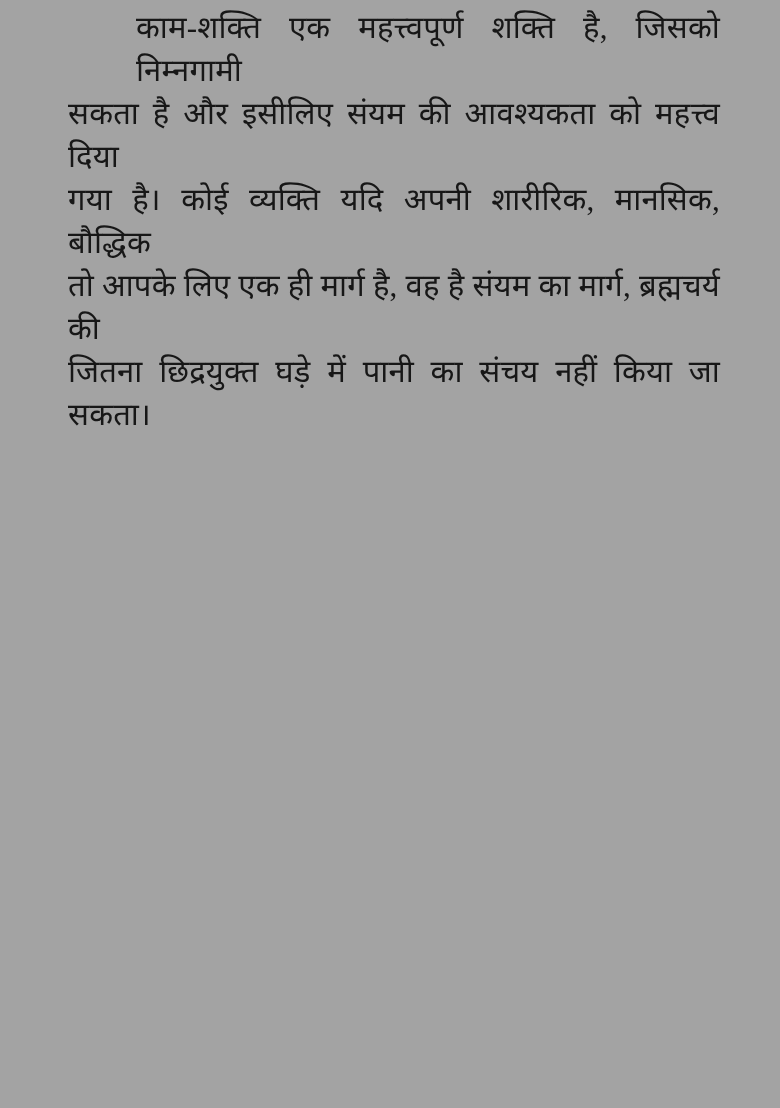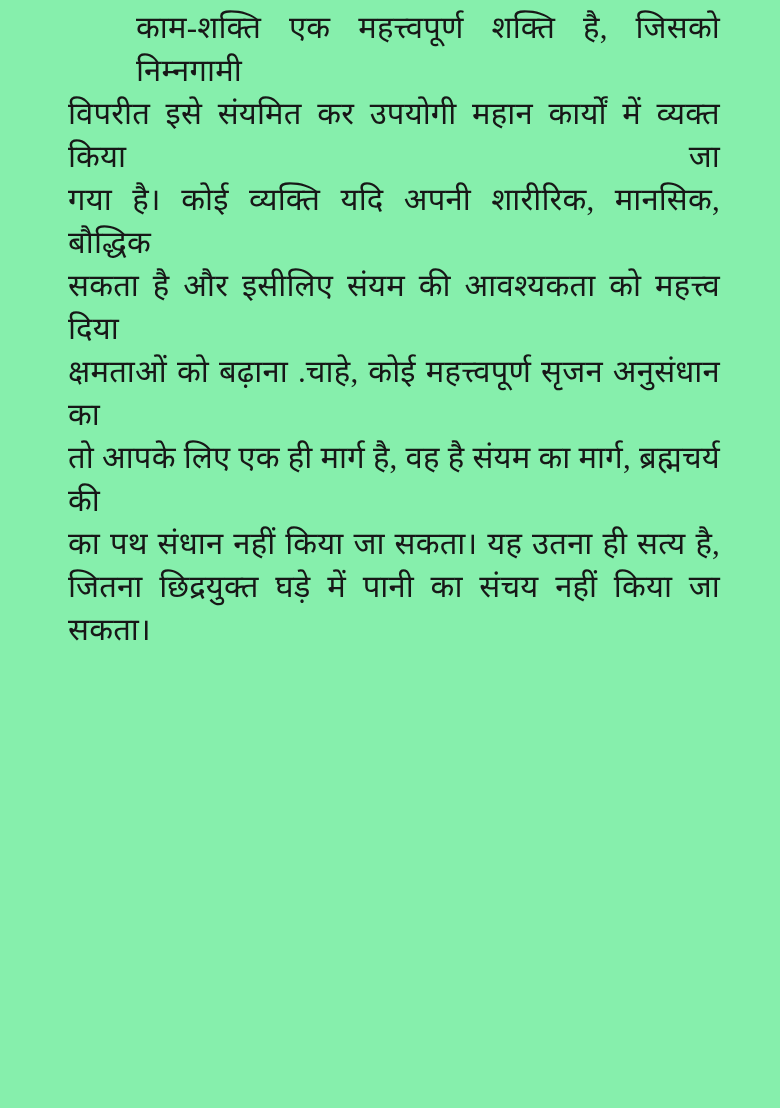--- a/index.html
+++ b/index.html
@@ -13,21 +13,21 @@
     background: #fdfdfb;
     overflow: hidden;
   }
   .page {
     box-sizing: border-box;
     width: 780px;
     height: 1108px;
     padding: 6px 60px 0 68px;
     font-family: "Liberation Serif", "DejaVu Serif", serif;
     color: #171717;
-    background: #86efac;
+    background: #a3a3a3;
   }
   .para {
     margin: 0;
   }
   .line {
     font-size: 31px;
     line-height: 43px;
     white-space: normal;
     letter-spacing: 0.2px;
   }
@@ -39,25 +39,22 @@
     padding-left: 68px;
   }
 </style>
 </head>
 <body>
 
 <div class="page">
   <main class="text-block" id="content">
       <div class="para">
         <div class="line indent just">काम-शक्ति एक महत्त्वपूर्ण शक्ति है, जिसको निम्नगामी</div>
-        <div class="line just">विपरीत इसे संयमित कर उपयोगी महान कार्यों में व्यक्त किया जा</div>
+        <div class="line just">सकता है और इसीलिए संयम की आवश्यकता को महत्त्व दिया</div>
         <div class="line just">गया है। कोई व्यक्ति यदि अपनी शारीरिक, मानसिक, बौद्धिक</div>
-        <div class="line just">सकता है और इसीलिए संयम की आवश्यकता को महत्त्व दिया</div>
-        <div class="line just">क्षमताओं को बढ़ाना .चाहे, कोई महत्त्वपूर्ण सृजन अनुसंधान का</div>
       </div>
       <div class="para">
         <div class="line just">तो आपके लिए एक ही मार्ग है, वह है संयम का मार्ग, ब्रह्मचर्य की</div>
-        <div class="line just">का पथ संधान नहीं किया जा सकता। यह उतना ही सत्य है,</div>
         <div class="line just">जितना छिद्रयुक्त घड़े में पानी का संचय नहीं किया जा सकता।</div>
       </div>
     </main>
 
 </div>
 
 </body></html>

